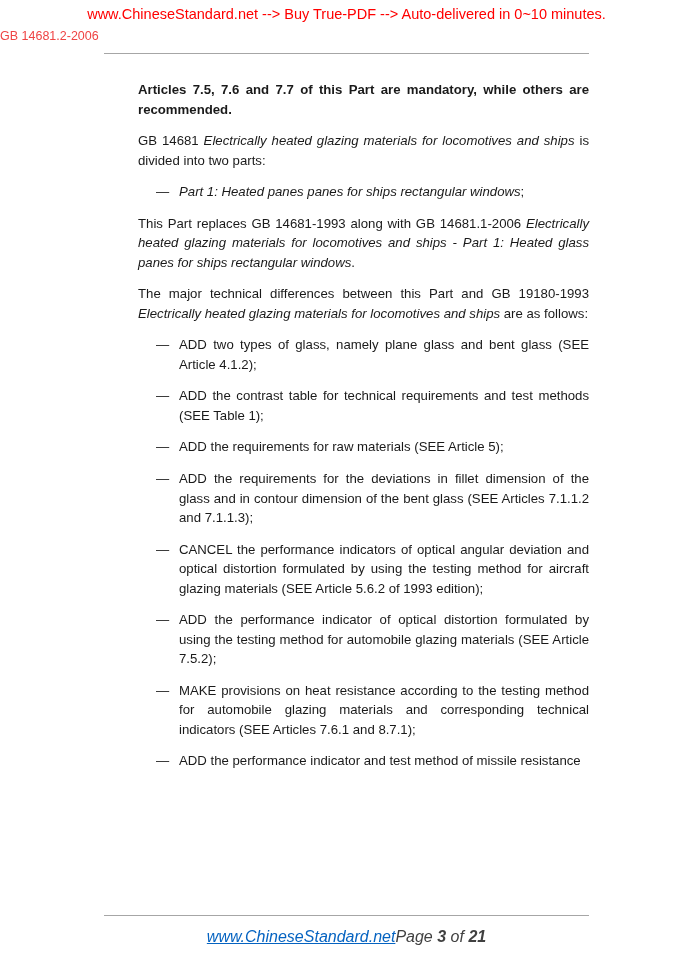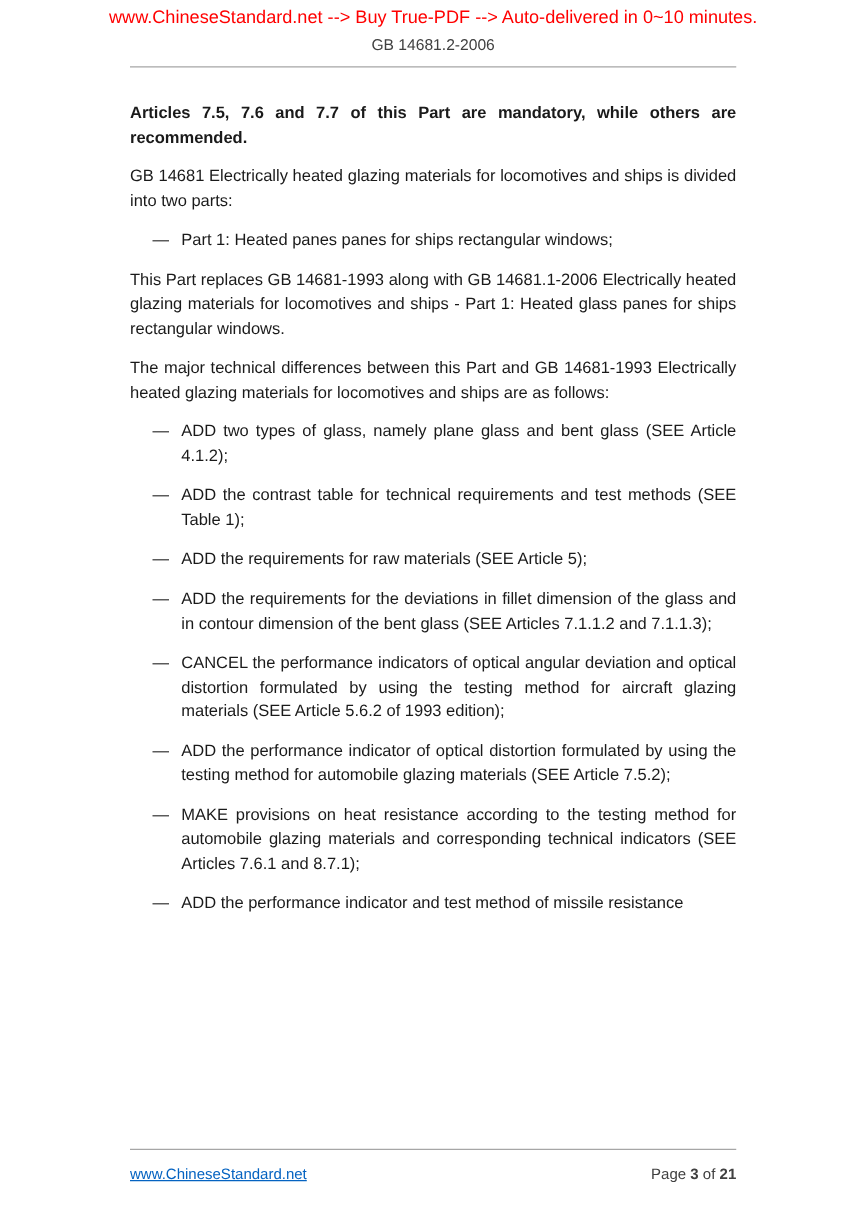--- a/index.html
+++ b/index.html
@@ -15,72 +15,74 @@
   }
   .banner {
     padding-top: 6px;
     text-align: center;
     color: #ff0000;
     font-size: 14.5px;
     cursor: pointer;
   }
   .std-num {
     margin-top: 7px;
-    text-align: center;
-    color: #404040;
+    text-align: left;
+    color: #ef4444;
     font-size: 12.5px;
   }
   .rule {
     border: none;
     border-top: 1px solid #a6a6a6;
     margin: 10px 104px 0 104px;
   }
   .doc-title {
     margin-top: 24px;
     text-align: center;
     font-size: 17.5px;
     font-weight: bold;
     color: #000000;
     letter-spacing: 0.2px;
   }
   .content {
     padding: 26px 104px 0 104px;
     font-size: 13.2px;
     line-height: 1.48;
     text-align: justify;
+    margin-left: 34px;
   }
   .para { margin-bottom: 12px; }
   .list-item {
     margin: 0 0 12px 18px;
     padding-left: 23px;
     text-indent: -23px;
   }
   .dash {
     display: inline-block;
     width: 23px;
     text-indent: 0;
   }
   .b { font-weight: bold; }
-  .i { }
+  .i { font-style: italic; }
   .footer {
     position: absolute;
     left: 104px;
     right: 104px;
     bottom: 34px;
   }
   .footer-rule {
     border: none;
     border-top: 1px solid #a6a6a6;
     margin-bottom: 12px;
   }
   .footer-row {
     display: flex;
-    justify-content: space-between;
+    justify-content: center;
     align-items: baseline;
-    font-size: 12px;
+    font-size: 16px;
+    font-style: italic;
   }
   .footer-link {
     color: #0563c1;
     text-decoration: underline;
     cursor: pointer;
   }
   .page-indicator { color: #404040; }
 </style>
 </head>
 <body>
@@ -92,21 +94,21 @@
   <div class="std-num">GB 14681.2-2006</div>
 
   <hr class="rule">
 
 
   <div class="content">
       <div class="para"><span class="b">Articles 7.5, 7.6 and 7.7 of this Part are mandatory, while others are recommended.</span></div>
       <div class="para"><span>GB 14681 </span><span class="i">Electrically heated glazing materials for locomotives and ships</span><span> is divided into two parts:</span></div>
       <div class="list-item"><span class="dash">—</span><span class="i">Part 1: Heated panes panes for ships rectangular windows</span><span>;</span></div>
       <div class="para"><span>This Part replaces GB 14681-1993 along with GB 14681.1-2006 </span><span class="i">Electrically heated glazing materials for locomotives and ships - Part 1: Heated glass panes for ships rectangular windows</span><span>.</span></div>
-      <div class="para"><span>The major technical differences between this Part and GB 14681-1993 </span><span class="i">Electrically heated glazing materials for locomotives and ships</span><span> are as follows:</span></div>
+      <div class="para"><span>The major technical differences between this Part and GB 19180-1993 </span><span class="i">Electrically heated glazing materials for locomotives and ships</span><span> are as follows:</span></div>
       <div class="list-item"><span class="dash">—</span><span>ADD two types of glass, namely plane glass and bent glass (SEE Article 4.1.2);</span></div>
       <div class="list-item"><span class="dash">—</span><span>ADD the contrast table for technical requirements and test methods (SEE Table 1);</span></div>
       <div class="list-item"><span class="dash">—</span><span>ADD the requirements for raw materials (SEE Article 5);</span></div>
       <div class="list-item"><span class="dash">—</span><span>ADD the requirements for the deviations in fillet dimension of the glass and in contour dimension of the bent glass (SEE Articles 7.1.1.2 and 7.1.1.3);</span></div>
       <div class="list-item"><span class="dash">—</span><span>CANCEL the performance indicators of optical angular deviation and optical distortion formulated by using the testing method for aircraft glazing materials (SEE Article 5.6.2 of 1993 edition);</span></div>
       <div class="list-item"><span class="dash">—</span><span>ADD the performance indicator of optical distortion formulated by using the testing method for automobile glazing materials (SEE Article 7.5.2);</span></div>
       <div class="list-item"><span class="dash">—</span><span>MAKE provisions on heat resistance according to the testing method for automobile glazing materials and corresponding technical indicators (SEE Articles 7.6.1 and 8.7.1);</span></div>
       <div class="list-item"><span class="dash">—</span><span>ADD the performance indicator and test method of missile resistance</span></div>
     </div>
 

